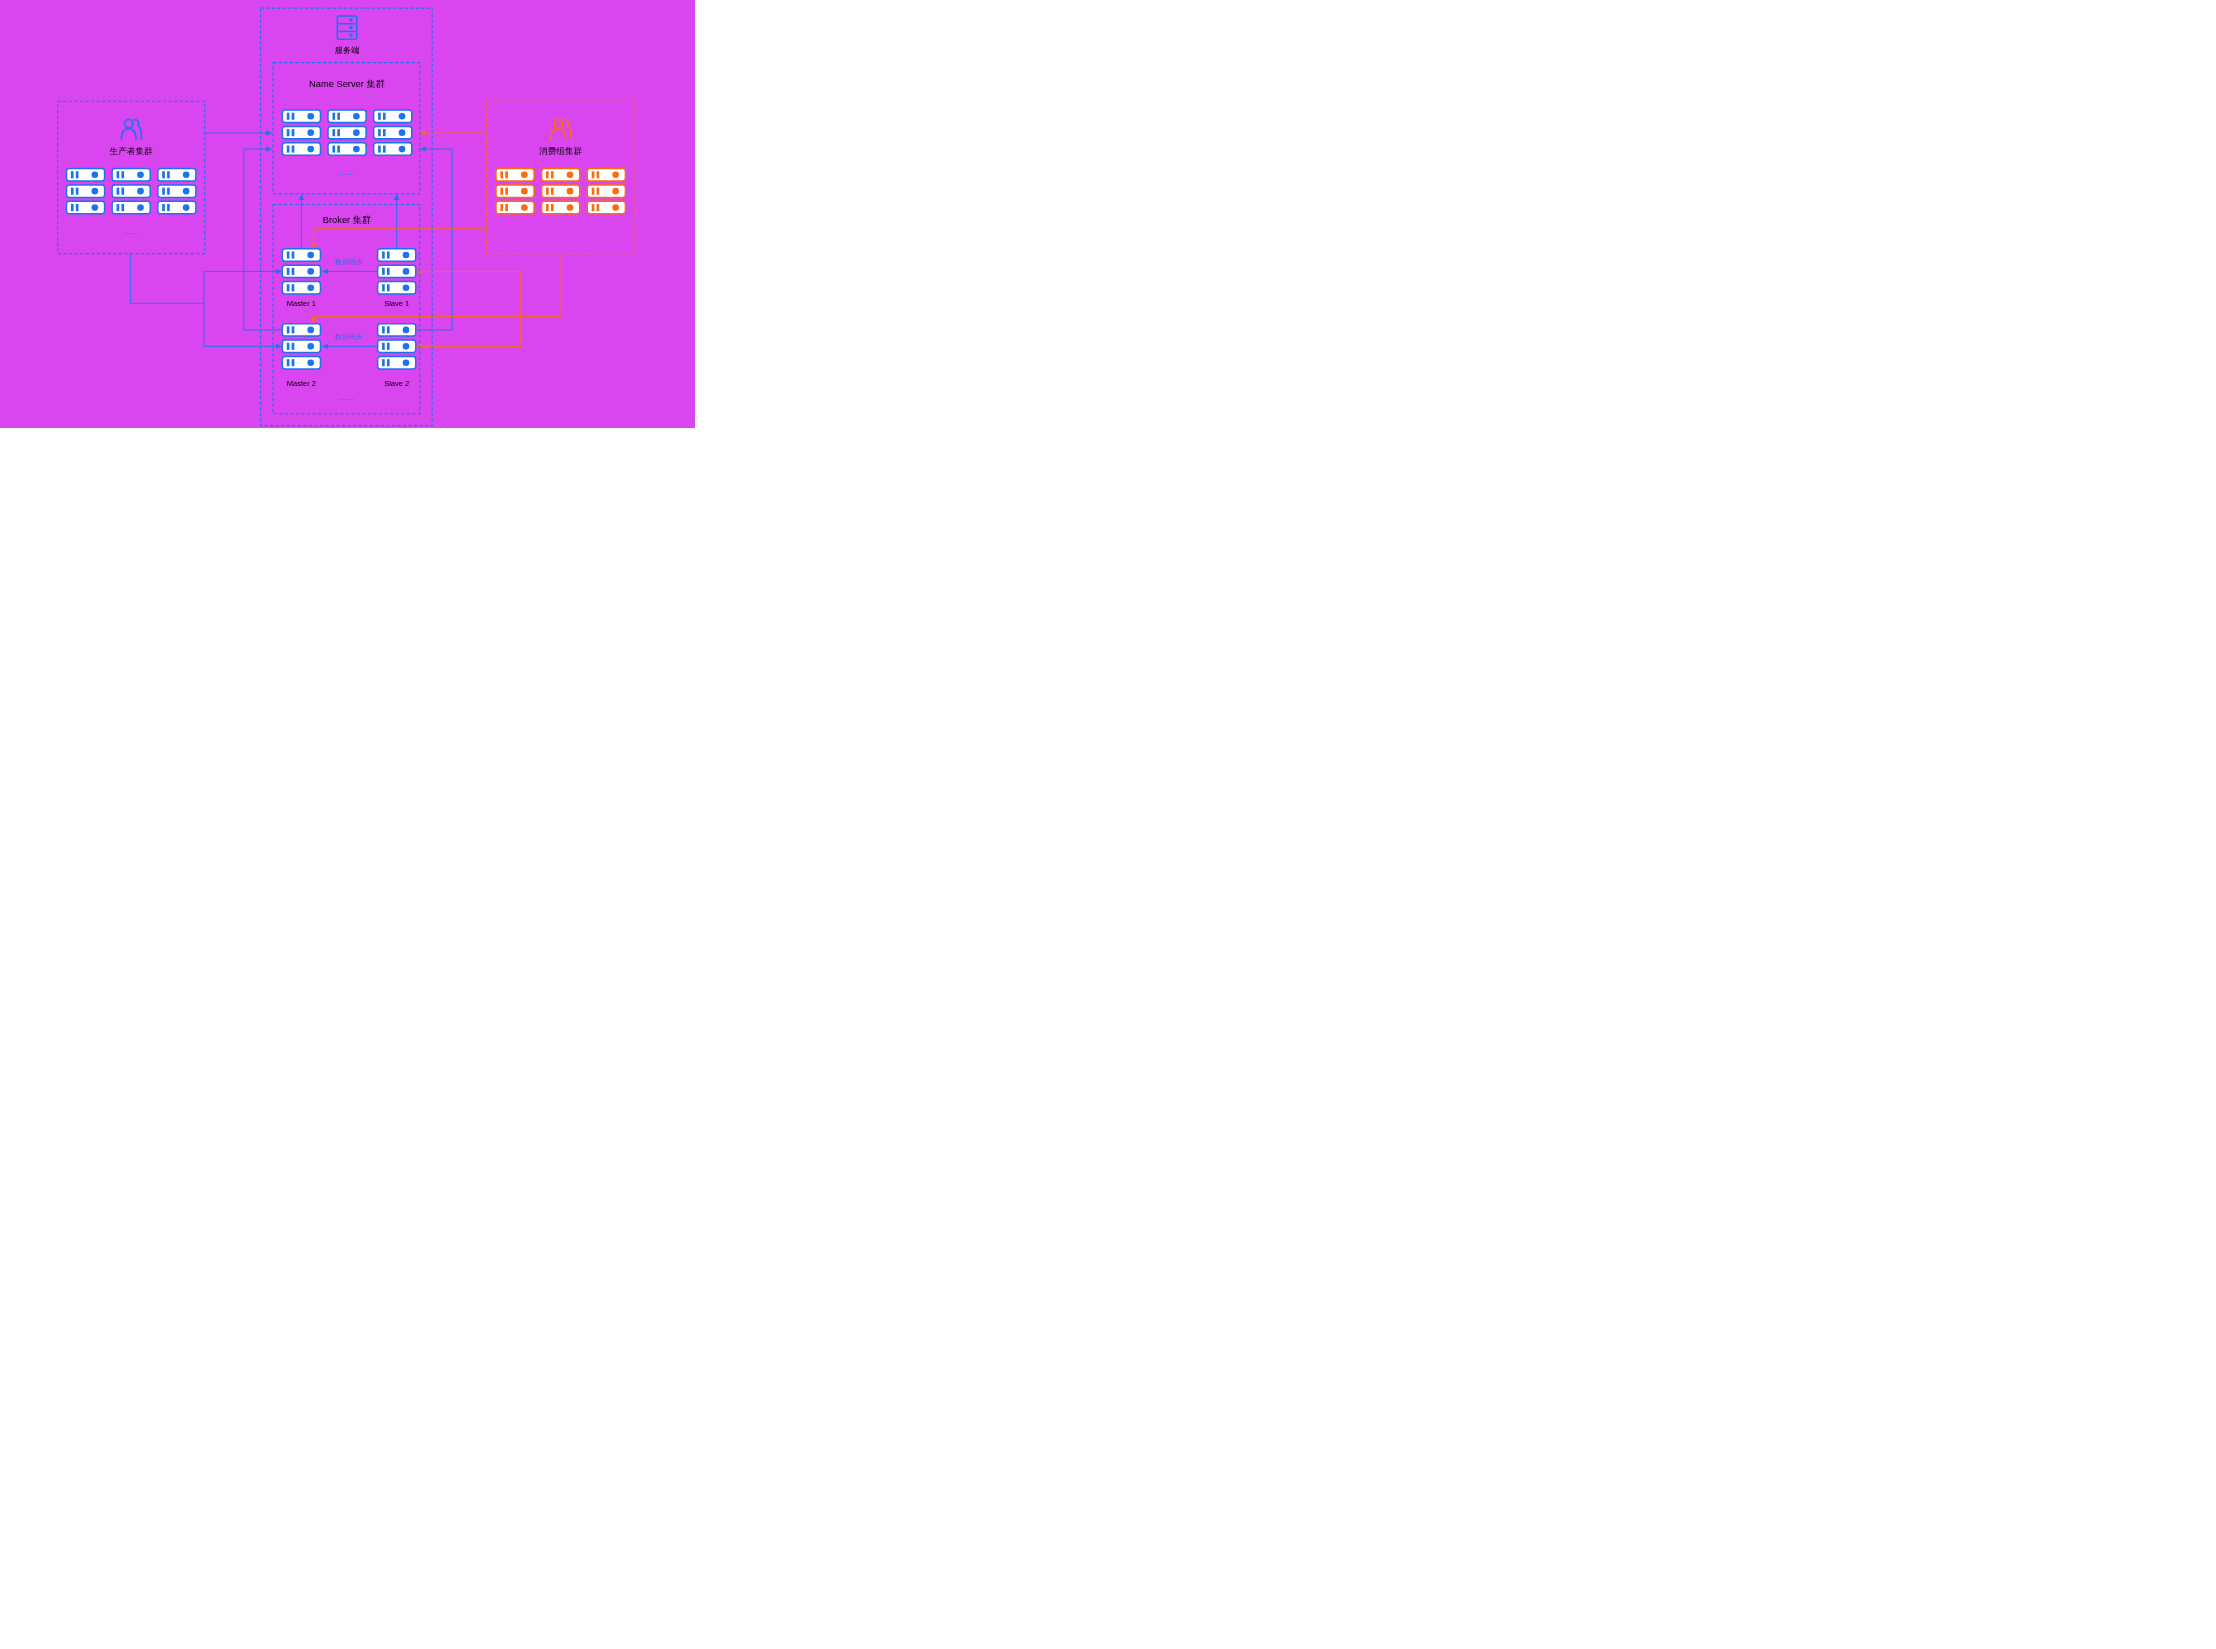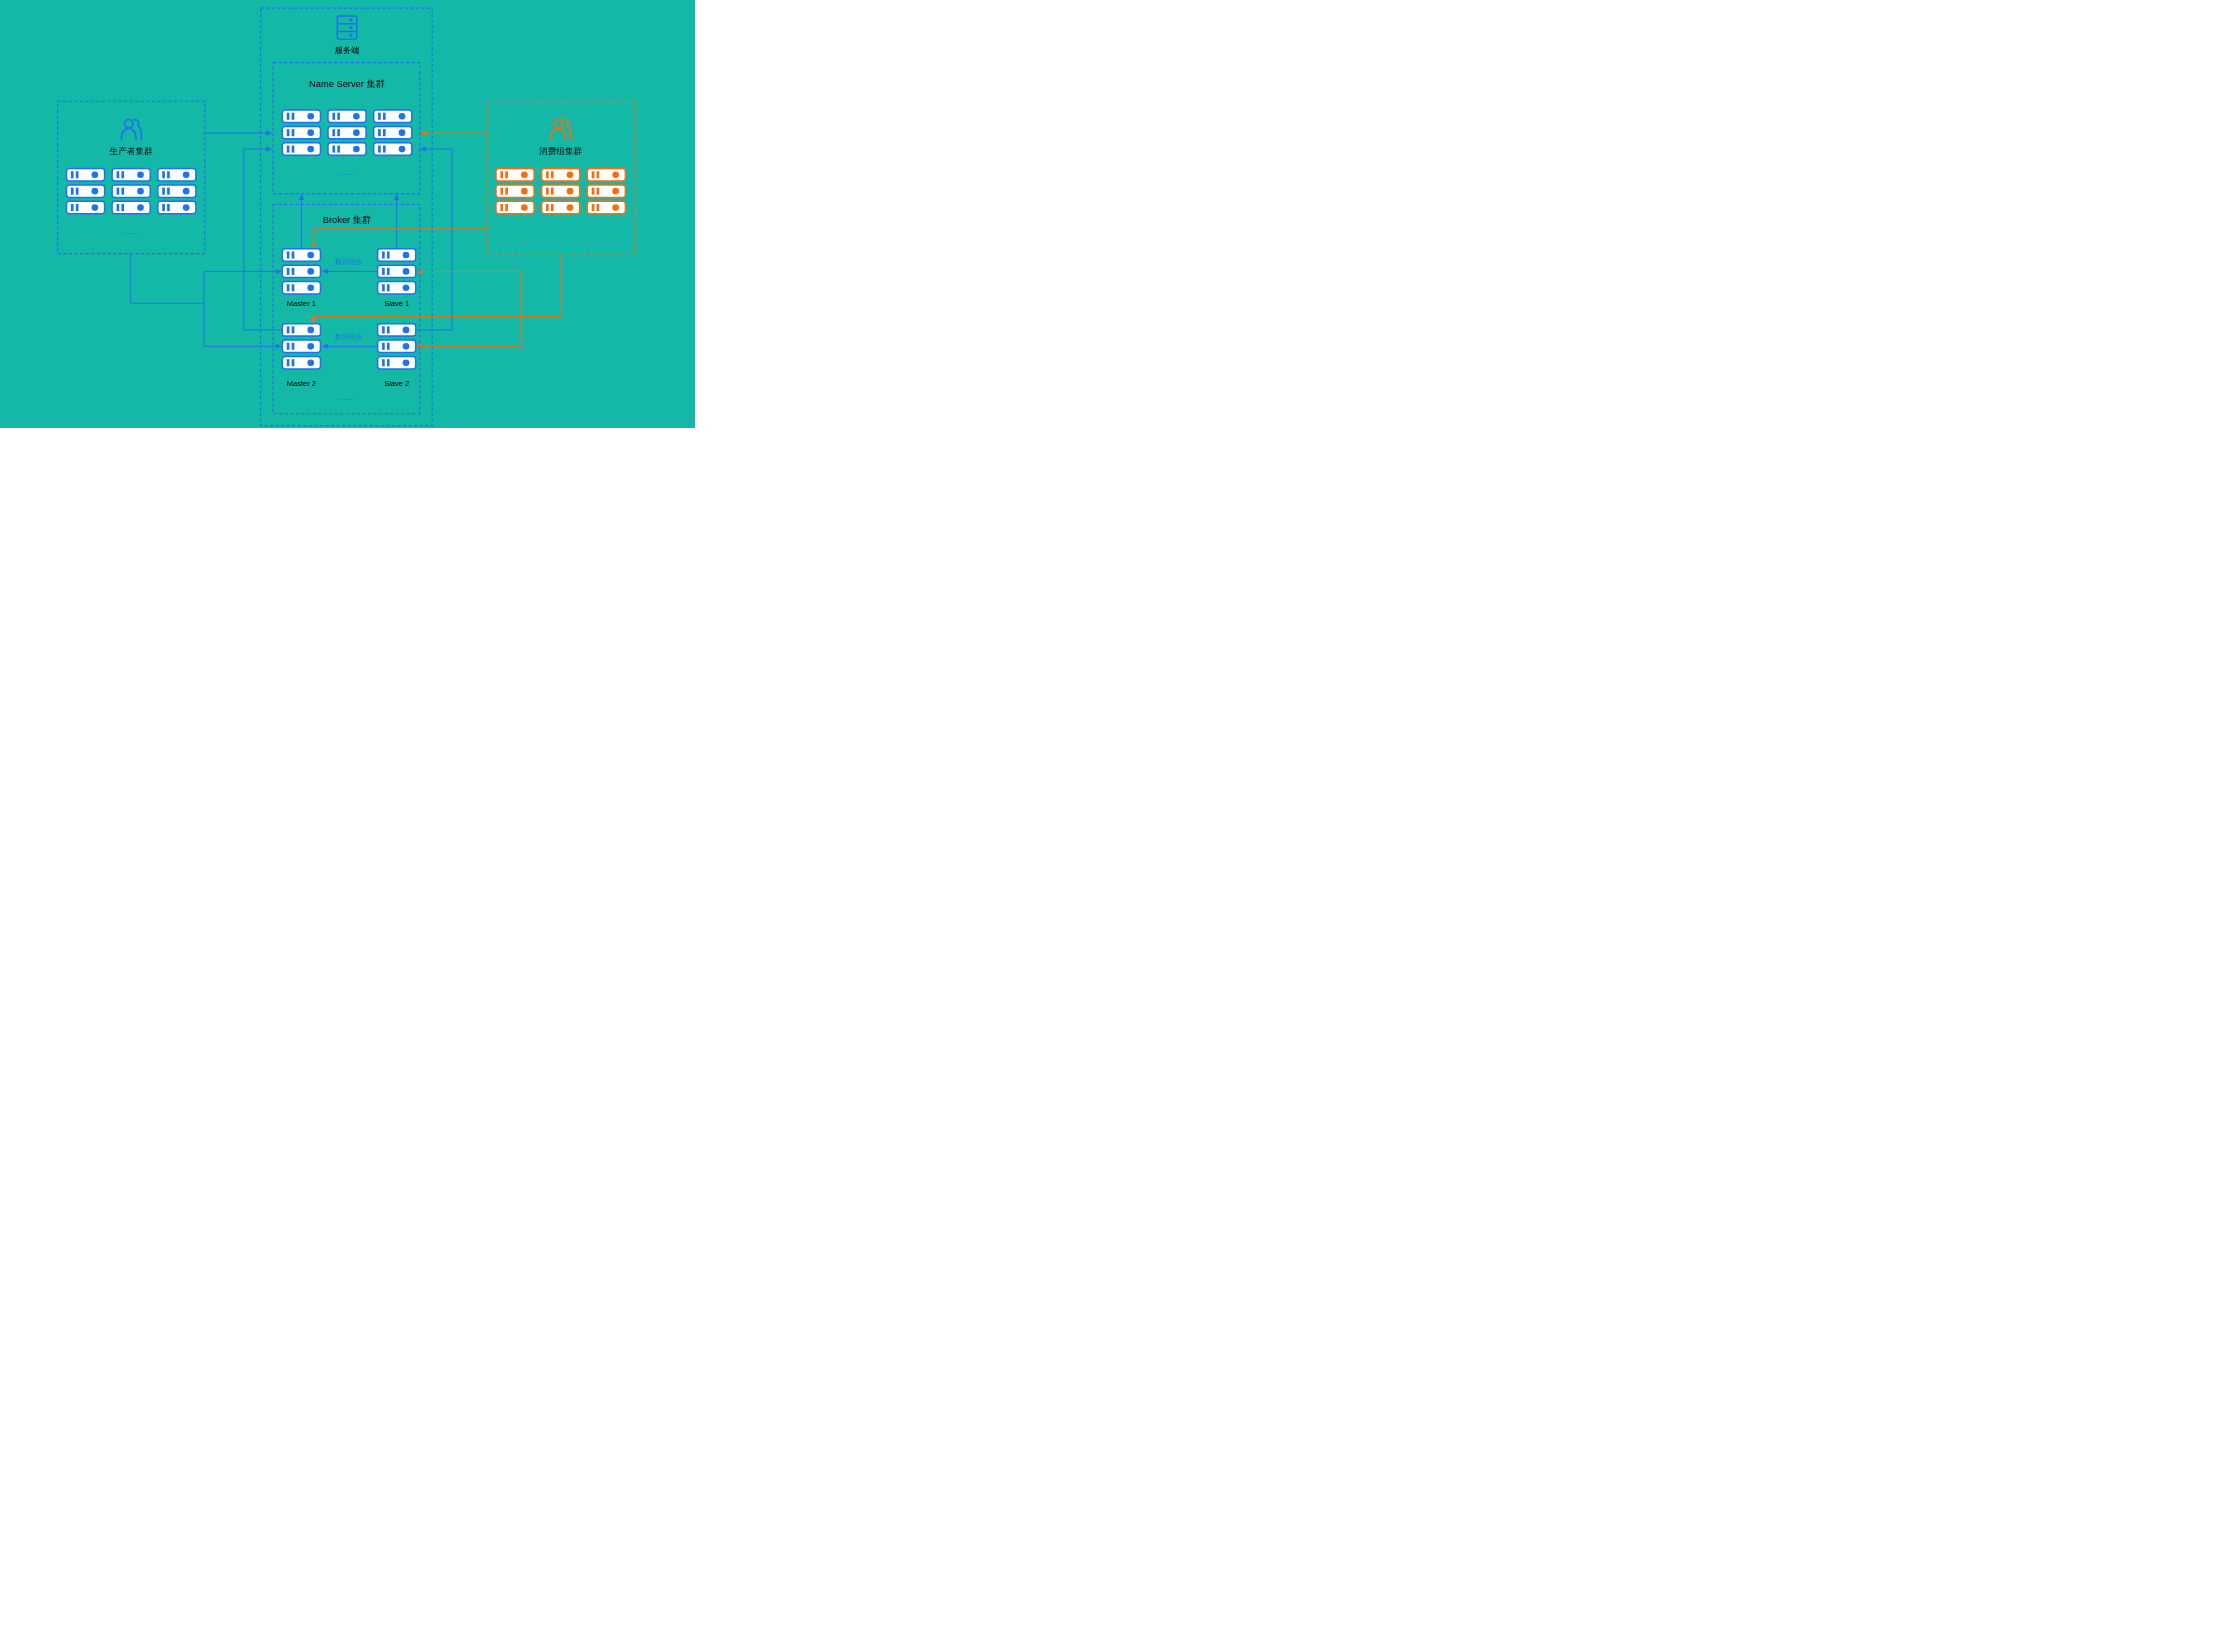--- a/index.html
+++ b/index.html
@@ -1,17 +1,17 @@
 <!DOCTYPE html>
 <html style="--blue: #1D73EE; --orange: #FB6C0F;font-size:7px"><head>
 <meta charset="utf-8">
 <style>
   html,body{margin:0;padding:0;background:#ffffff;}
   body{font-family:"Liberation Sans","DejaVu Sans",sans-serif;}
-  .stage{position:relative;width:695px;height:428px;background:#14b8a6;overflow:hidden;}
+  .stage{position:relative;width:695px;height:428px;background:#d946ef;overflow:hidden;}
   svg{display:block;}
   text{font-family:"Liberation Sans","DejaVu Sans",sans-serif;fill:#000;}
   .title-lg{font-size:21px;font-weight:500;}
   .title-md{font-size:19.5px;font-weight:500;}
   .title-sm{font-size:18.5px;font-weight:500;}
   .node-label{font-size:17px;}
   .sync-label{font-size:15.5px;font-weight:500;}
   .ellipsis{font-size:17px;font-weight:700;letter-spacing:1.5px;}
   .blue{color:var(--blue);}
   .orange{color:var(--orange);}

